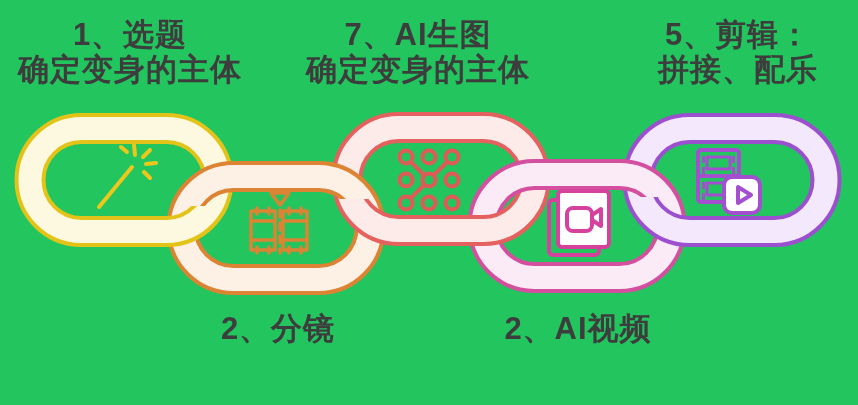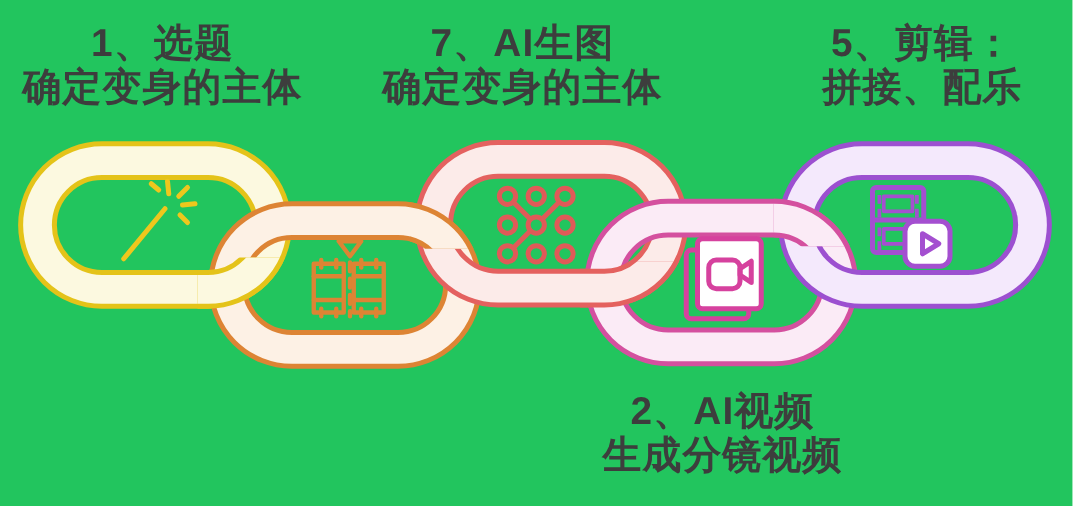--- a/index.html
+++ b/index.html
@@ -154,30 +154,30 @@
       <path d="M738 187 l13 8 l-13 8 z"></path>
     </g>
   </svg>
 
   <div class="step-label" style="left:0px;   top:17px;  width:260px;">
     <div>1、选题</div>
     <div>确定变身的主体</div>
   </div>
 
   <div class="step-label" style="left:128px; top:311px; width:300px;">
+    <div>2、分镜</div>
   </div>
 
   <div class="step-label" style="left:268px; top:17px;  width:300px;">
     <div>7、AI生图</div>
     <div>确定变身的主体</div>
   </div>
 
   <div class="step-label" style="left:428px; top:311px; width:300px;">
     <div>2、AI视频</div>
-    <div>生成分镜视频</div>
   </div>
 
   <div class="step-label" style="left:598px; top:17px;  width:280px;">
     <div>5、剪辑：</div>
     <div>拼接、配乐</div>
   </div>
 
 </div>
 
 </body></html>

